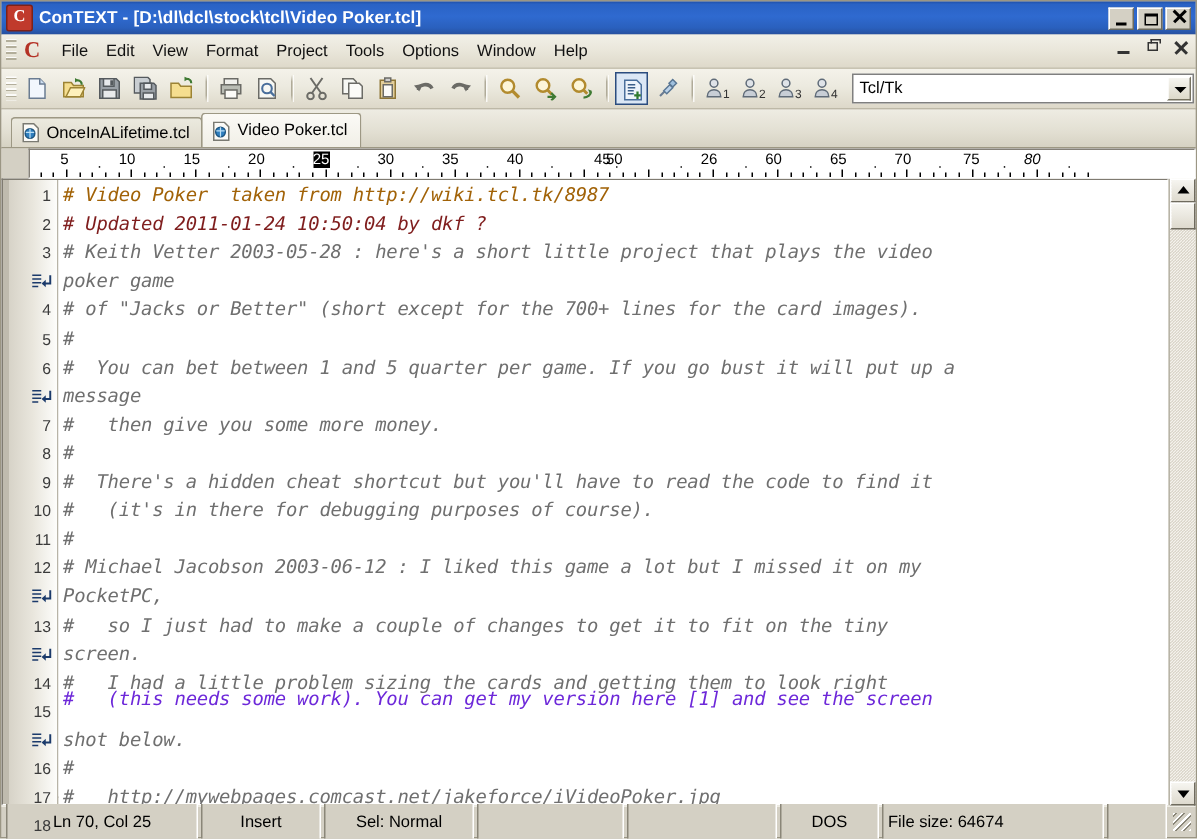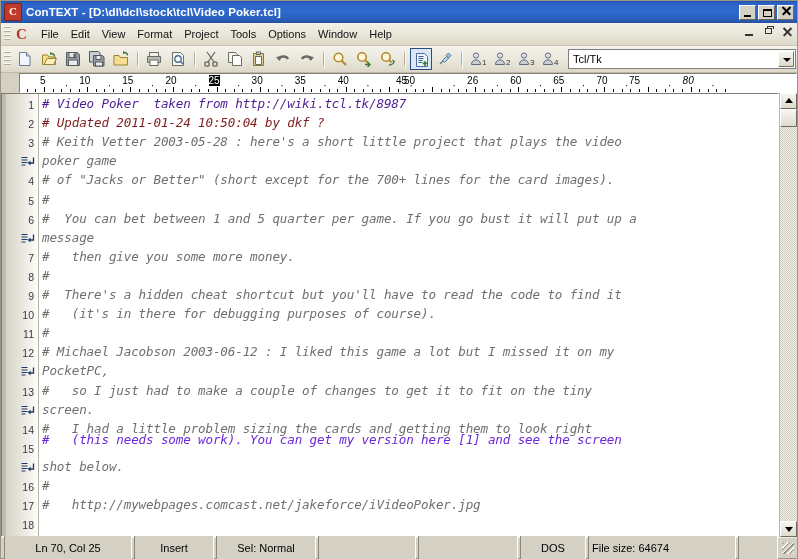--- a/index.html
+++ b/index.html
@@ -409,20 +409,42 @@
         <text x="12" y="14" font-size="8" fill="#333" font-family="Liberation Sans, sans-serif">4</text>
       </svg>
     </div>
 
     <div class="lang-combo">
       <span>Tcl/Tk</span>
       <span class="arrow"></span>
     </div>
   </div>
 
+  <div class="tabstrip">
+    <div class="tab">
+      <span class="tab-ico">
+        <svg width="13" height="13" viewBox="0 0 13 13">
+          <path d="M1.5 0.5h7l3 3v9h-10z" fill="#fbfaf6" stroke="#7a7a72"></path>
+          <circle cx="6" cy="7" r="3.2" fill="#2f7fbf" stroke="#1d5580"></circle>
+          <path d="M3.2 6.2h5.6M6 3.9v6.2" stroke="#bde0f5" stroke-width=".8"></path>
+        </svg>
+      </span>
+      <span>OnceInALifetime.tcl</span>
+    </div>
+    <div class="tab active">
+      <span class="tab-ico">
+        <svg width="13" height="13" viewBox="0 0 13 13">
+          <path d="M1.5 0.5h7l3 3v9h-10z" fill="#fbfaf6" stroke="#7a7a72"></path>
+          <circle cx="6" cy="7" r="3.2" fill="#2f7fbf" stroke="#1d5580"></circle>
+          <path d="M3.2 6.2h5.6M6 3.9v6.2" stroke="#bde0f5" stroke-width=".8"></path>
+        </svg>
+      </span>
+      <span>Video Poker.tcl</span>
+    </div>
+  </div>
 
   <div class="rulerwrap">
     <div class="ruler-gutter"></div>
     <div class="ruler" id="ruler">
         <div class="rtick" style="left: 6.86px; height: 3px;"></div>
         <div class="rtick" style="left: 15.48px; height: 3px;"></div>
         <div class="rtick" style="left: 24.1px; height: 5px;"></div>
         <div class="rtick" style="left: 32.72px; height: 3px;"></div>
         <div class="rtick" style="left: 41.34px; height: 3px;"></div>
         <div class="rtick" style="left: 49.96px; height: 3px;"></div>
@@ -509,21 +531,21 @@
         <div class="rcursor" style="left: 188.5px;">25</div>
         <div class="rnum" style="left: 231.6px;">30</div>
         <div class="rnum" style="left: 274.7px;">35</div>
         <div class="rnum" style="left: 317.8px;">40</div>
         <div class="rnum" style="left: 376px;">45</div>
         <div class="rnum" style="left: 384px;">50</div>
         <div class="rnum" style="left: 447.1px;">26</div>
         <div class="rnum" style="left: 490.2px;">60</div>
         <div class="rnum" style="left: 533.3px;">65</div>
         <div class="rnum" style="left: 576.4px;">70</div>
-        <div class="rnum" style="left: 609px;">75</div>
+        <div class="rnum" style="left: 622px;">75</div>
         <div class="rnum" style="left: 662.6px; font-style: italic;">80</div>
         <div class="rdot" style="left: 44.65px;">·</div>
         <div class="rdot" style="left: 87.75px;">·</div>
         <div class="rdot" style="left: 130.85px;">·</div>
         <div class="rdot" style="left: 173.95px;">·</div>
         <div class="rdot" style="left: 217.05px;">·</div>
         <div class="rdot" style="left: 260.15px;">·</div>
         <div class="rdot" style="left: 303.25px;">·</div>
         <div class="rdot" style="left: 346.35px;">·</div>
         <div class="rdot" style="left: 389.45px;">·</div>
@@ -579,21 +601,21 @@
           <div class="wrapico" style="top: 367.9px;"><svg width="14" height="11" viewBox="0 0 14 11">
               <path d="M0.5 1.5h6M0.5 4h6M0.5 6.5h6M0.5 9h4" stroke="#1b3a6b" stroke-width="1.1"></path>
               <path d="M12.5 1.5v5.5h-5" fill="none" stroke="#1b3a6b" stroke-width="1.3"></path>
               <path d="M9.5 4.5 6.8 7l2.7 2.5z" fill="#1b3a6b"></path>
             </svg></div>
           <div class="ln" style="top: 387px;">16</div>
           <div class="ln" style="top: 406.1px;">17</div>
           <div class="ln" style="top: 425.2px;">18</div>
         </div>
       <div class="code" id="code">
-          <div class="cl" style="top: 2px; color: #4c1d95;"># Video Poker  taken from http://wiki.tcl.tk/8987</div>
+          <div class="cl" style="top: 2px; color: #a16207;"># Video Poker  taken from http://wiki.tcl.tk/8987</div>
           <div class="cl" style="top: 21.1px; color: #7f1d1d;"># Updated 2011-01-24 10:50:04 by dkf ?</div>
           <div class="cl" style="top: 40.2px; color: rgb(111, 111, 111);"># Keith Vetter 2003-05-28 : here's a short little project that plays the video</div>
           <div class="cl" style="top: 59.3px; color: rgb(111, 111, 111);">poker game</div>
           <div class="cl" style="top: 78.4px; color: rgb(111, 111, 111);"># of "Jacks or Better" (short except for the 700+ lines for the card images).</div>
           <div class="cl" style="top: 97.5px; color: rgb(111, 111, 111);">#</div>
           <div class="cl" style="top: 116.6px; color: rgb(111, 111, 111);">#  You can bet between 1 and 5 quarter per game. If you go bust it will put up a</div>
           <div class="cl" style="top: 135.7px; color: rgb(111, 111, 111);">message</div>
           <div class="cl" style="top: 154.8px; color: rgb(111, 111, 111);">#   then give you some more money.</div>
           <div class="cl" style="top: 173.9px; color: rgb(111, 111, 111);">#</div>
           <div class="cl" style="top: 193px; color: rgb(111, 111, 111);">#  There's a hidden cheat shortcut but you'll have to read the code to find it</div>

